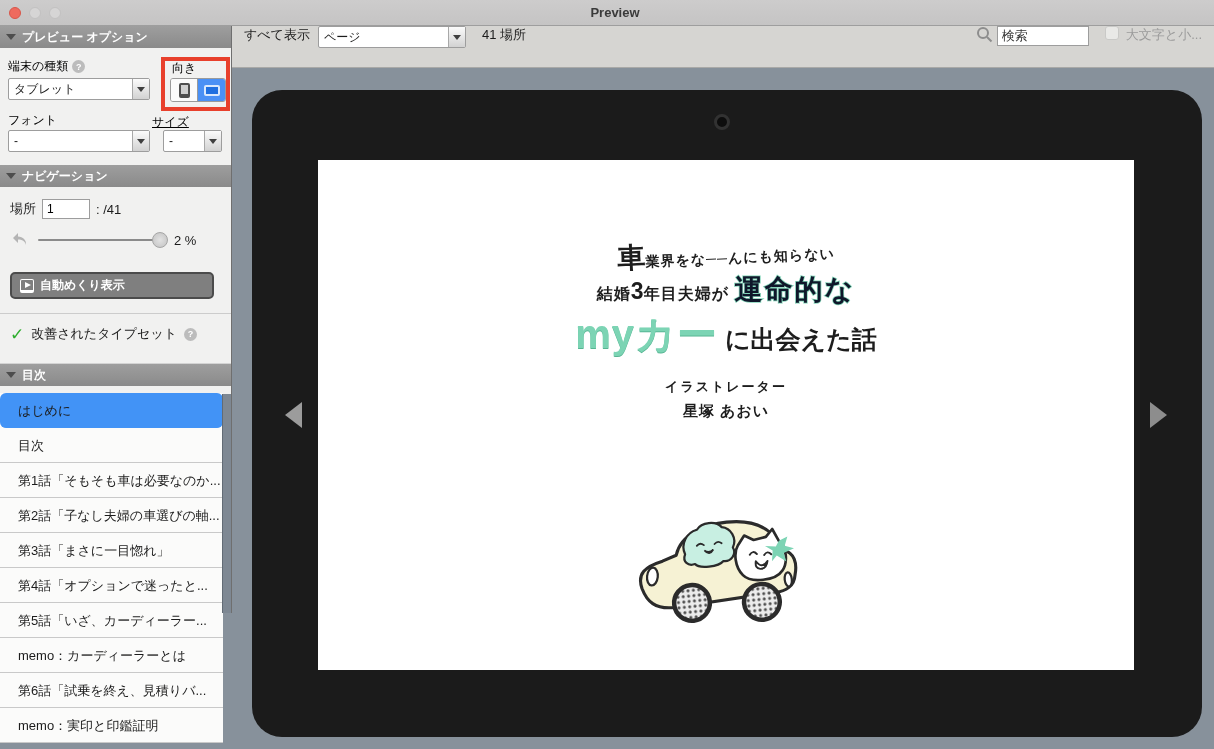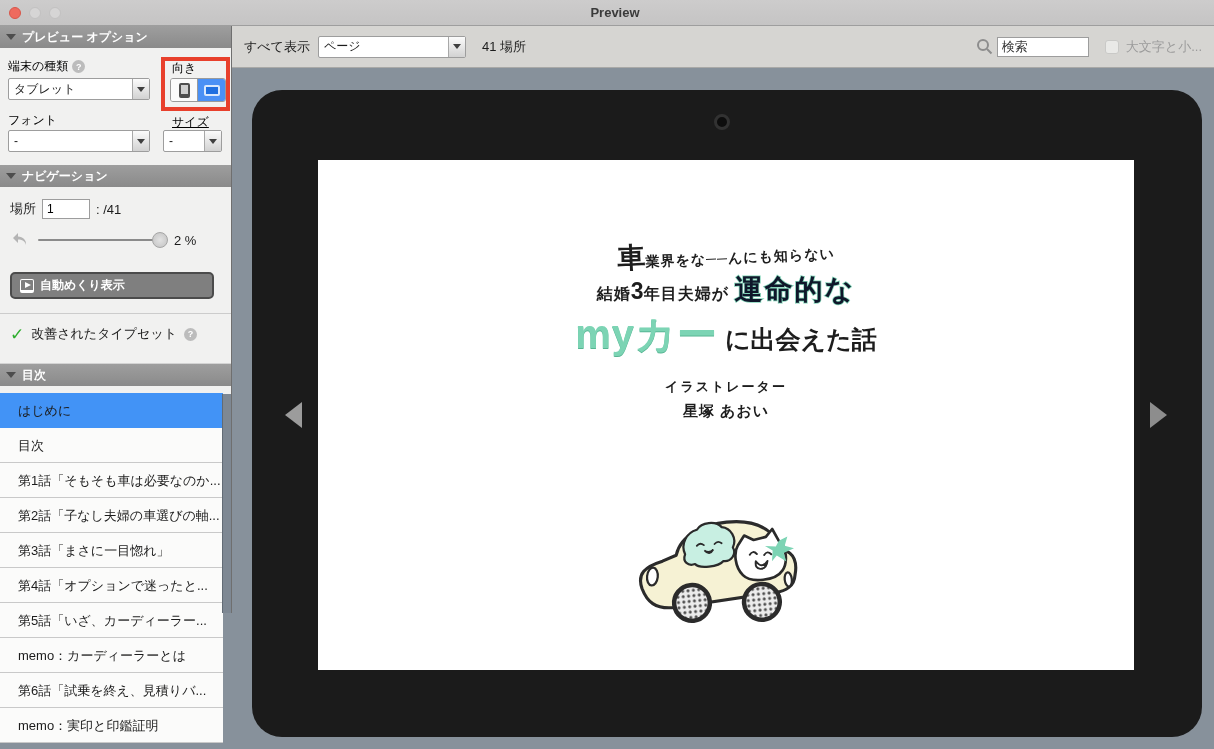--- a/index.html
+++ b/index.html
@@ -54,27 +54,27 @@
   .play-device { width:14px; height:14px; border:1.5px solid #fff; border-bottom-width:3px; border-radius:2px; display:flex; align-items:center; justify-content:center; }
   .play-device::after { content:""; width:0; height:0; border-top:3.5px solid transparent; border-bottom:3.5px solid transparent; border-left:6px solid #fff; margin-left:1px; }
   .nav-divider { position:absolute; top:126px; left:0; right:0; height:1px; background:#cccccc; }
   .typeset-row { position:absolute; top:138px; left:10px; display:flex; align-items:center; gap:7px; font-size:13px; color:#1c1c1c; }
   .check-icon { color:#2eae2e; font-size:17px; font-weight:bold; line-height:1; }
   .check-icon::after { content:"✓"; }
 
   .toc-gap { height:7px; background:#f1f1f0; }
   .toc-list { background:#fbfbfa; width:223px; }
   .toc-item { height:35px; line-height:35px; padding-left:18px; font-size:13px; color:#1c1c1c; border-bottom:1px solid #c9c9c9; white-space:nowrap; overflow:hidden; background:#fbfbfa; }
-  .toc-item.selected { background:#4293f6; border-bottom-color:#4293f6; }
+  .toc-item.selected { background:#4293f6; border-bottom-color:#4293f6;border-radius:6px; }
 
   .side-scrollbar { position:absolute; right:0; top:368px; bottom:0; width:9px; background:#7e8893; border-left:1px solid #626b75; }
 
   
   .main { flex:1; display:flex; flex-direction:column; min-width:0; }
-  .main-toolbar { height:42px; flex:none; background:#d6d5d2; border-bottom:1px solid #a9a9a7; display:flex; align-items:center; padding:0 12px; }
+  .main-toolbar { height:42px; flex:none; background:#d6d5d2; border-bottom:1px solid #a9a9a7; display:flex; padding:0 12px; }
   .tb-label { font-size:13px; color:#1c1c1c; }
   .tb-select { position:static; width:148px; margin-left:8px; }
   .tb-count { font-size:13px; color:#1c1c1c; margin-left:16px; }
   .tb-spacer { flex:1; }
   .search-icon svg { display:block; }
   .search-input { width:92px; height:20px; border:1px solid #9d9d9d; background:#fff; font-size:13px; color:#333; padding-left:4px; margin-left:4px; font-family:inherit; }
   .tb-checkbox { width:14px; height:14px; border-radius:3px; background:#e9e9e7; border:1px solid #c9c9c7; margin-left:16px; }
   .tb-check-label { font-size:13px; color:#9b9b9b; margin-left:7px; white-space:nowrap; }
 
   .viewport { flex:1; position:relative; background:#87919b; }
@@ -144,21 +144,21 @@
           <span class="glyph-portrait"></span>
         </div>
         <div class="orient-btn landscape">
           <span class="glyph-landscape"></span>
         </div>
       </div>
 
       <div class="opt-label" style="left:8px; top:64px;">
         <span>フォント</span>
       </div>
-      <div class="opt-label" style="left:172px; top:66px;text-decoration:underline;">
+      <div class="opt-label" style="left:152px; top:66px;text-decoration:underline;">
         <span>サイズ</span>
       </div>
 
       <div class="mac-select" style="left:8px; top:82px; width:142px;">
         <span class="val">-</span>
         <span class="arrow-box"></span>
       </div>
       <div class="mac-select" style="left:163px; top:82px; width:59px;">
         <span class="val">-</span>
         <span class="arrow-box"></span>

